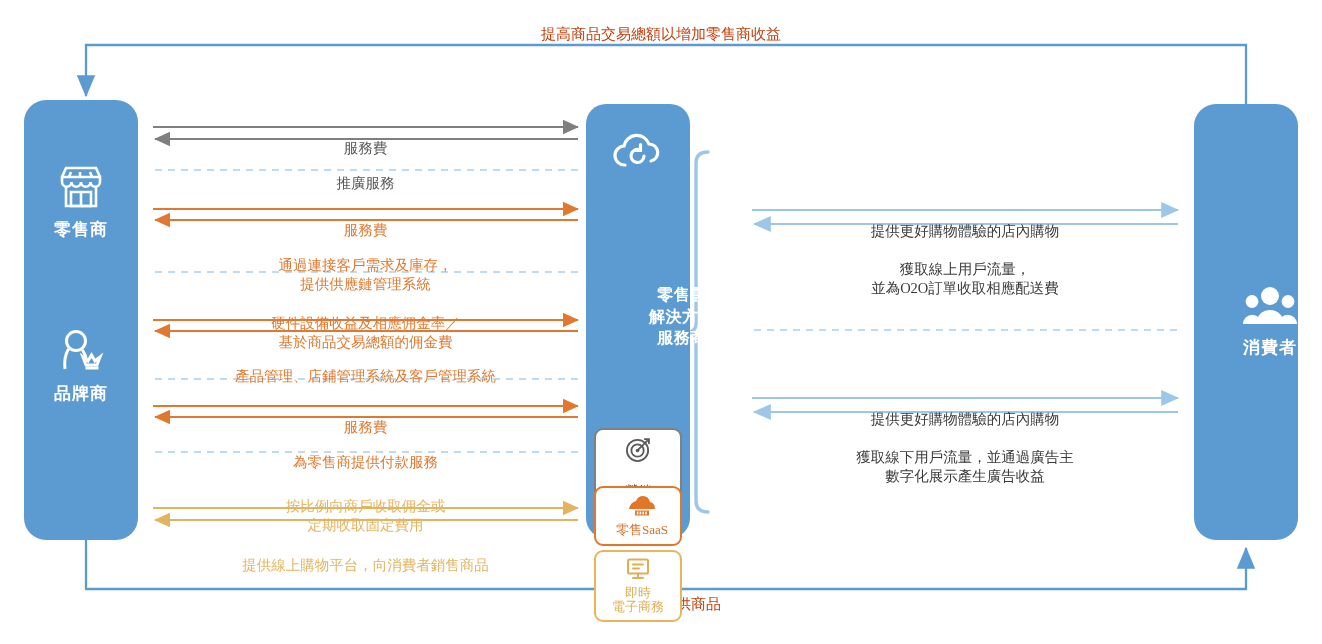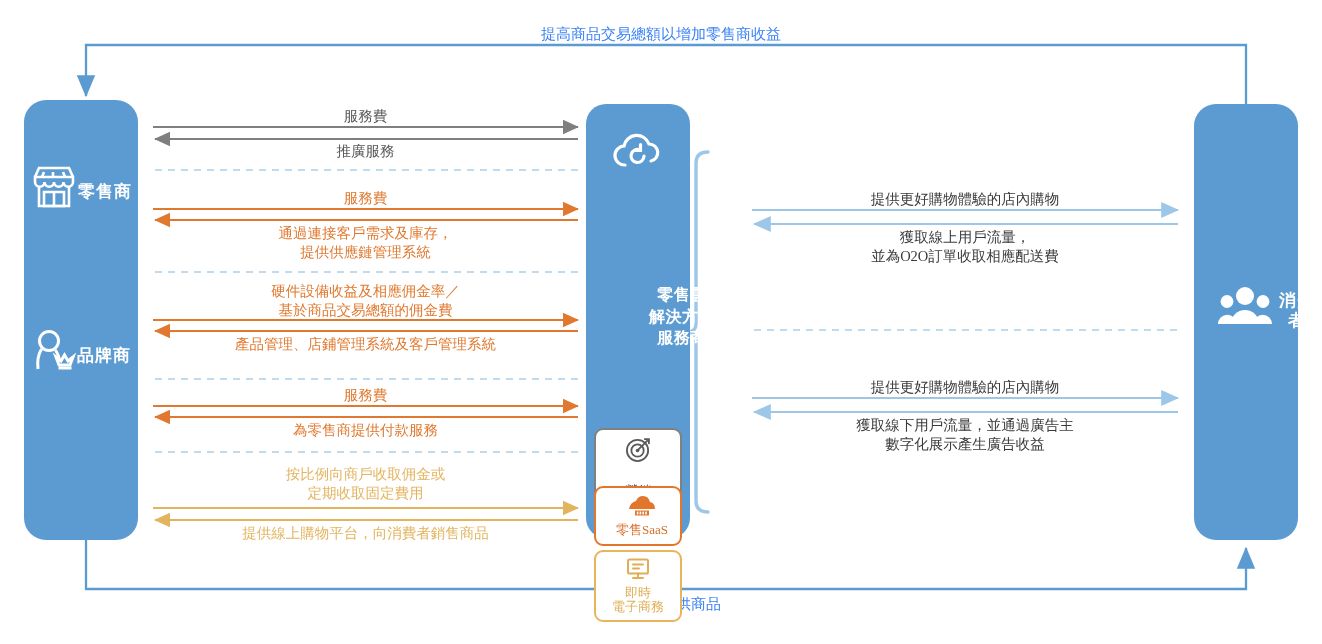--- a/index.html
+++ b/index.html
@@ -20,21 +20,21 @@
     box-sizing:border-box;
     color:#ffffff;
     text-align:center;
   }
   .pillar-left{left:24px;top:100px;width:114px;height:440px;}
   .pillar-center{left:586px;top:104px;width:104px;height:434px;border-radius:20px;}
   .pillar-right{left:1194px;top:104px;width:104px;height:436px;}
 
   .node{
     position:absolute;left:0;width:100%;
-    display:flex;flex-direction:row;align-items:center;justify-content:center;
+    display:flex;flex-direction:column;align-items:center;justify-content:center;
   }
   .node-label{
     font-weight:bold;font-size:17px;color:#ffffff;
     letter-spacing:1px;margin-top:6px;line-height:1.15;
     font-family:"Liberation Serif","DejaVu Serif",serif;
   }
   .glyph{display:block;}
 
   
   .center-title{
@@ -53,31 +53,32 @@
   .card .card-label{margin-top:1px;}
   .card-marketing{top:324px;height:78px;border:2.5px solid #808080;color:#5a5a5a;gap:16px;}
   .card-saas{top:382px;height:60px;border:2.5px solid #e2762b;color:#d4702a;padding-left:8px;}
   .card-ecom{top:446px;height:72px;border:2.5px solid #e8b55c;color:#e0ae56;}
 
   
   .flow-label{
     position:absolute;text-align:center;
     font-size:14.5px;line-height:1.28;white-space:pre-line;
     font-family:"Liberation Serif","DejaVu Serif",serif;
+    margin-top:32px;
   }
   .c-gray{color:#595959;}
   .c-orange{color:#e0792f;}
   .c-gold{color:#e3b45e;}
   .c-dark{color:#3a3a3a;}
 
   
   svg.lines{position:absolute;left:0;top:0;width:1322px;height:644px;pointer-events:none;}
 
   .top-caption,.bottom-caption{
-    position:absolute;text-align:center;font-size:15px;color:#3b82f6;
+    position:absolute;text-align:center;font-size:15px;color:#c2410c;
     font-family:"Liberation Serif","DejaVu Serif",serif;
   }
   .top-caption{left:361px;top:25px;width:600px;}
   .bottom-caption{left:461px;top:595px;width:400px;}
 </style>
 </head>
 <body>
 
 <div class="stage">
 

